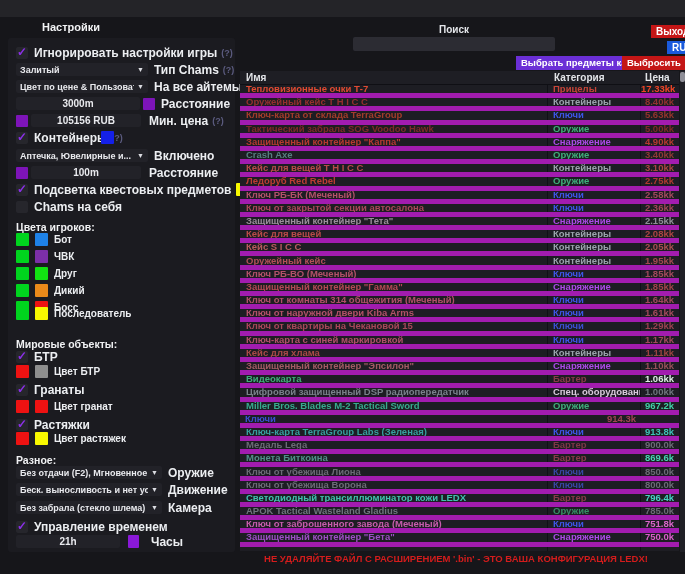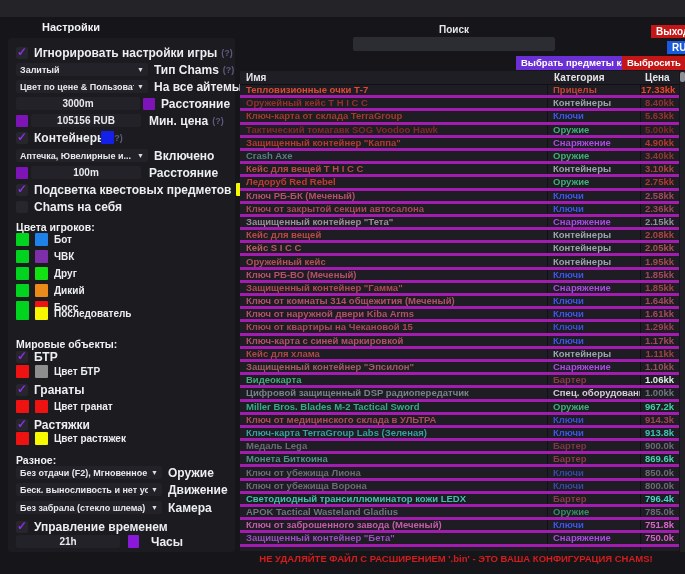--- a/index.html
+++ b/index.html
@@ -52,21 +52,21 @@
   .kappa-btn { position:absolute; left:516px; top:56px; height:14px; padding:0 5px; background:#6b2fd6; color:#fff;
     font-size:9.5px; line-height:14px; border:none; cursor:pointer; font-weight:bold; }
   .dropall-btn { position:absolute; left:622px; top:56px; height:14px; padding:0 5px; background:#c41616; color:#fff;
     font-size:9.5px; line-height:14px; border:none; cursor:pointer; font-weight:bold; }
   .loot { position:absolute; left:240px; top:71px; width:439px; }
   .thead { display:grid; grid-template-columns:308px 93px 38px; height:14px; background:#1e1e24;
     border-bottom:1px solid #0f0f14; align-items:center; }
   .thead div { font-size:10px; color:#e2e4e8; padding-left:6px; }
   .tbody { height:466px; overflow:hidden; background:#17171c; }
   .trow { display:grid; grid-template-columns:308px 93px 38px; height:13.2px; align-items:center;
-    background:#1d1d23; border-bottom:3px solid #a21caf; cursor:pointer; }
+    background:#1d1d23; border-bottom:5px solid #a21caf; cursor:pointer; }
   .trow div { font-size:9.5px; line-height:12px; overflow:hidden; white-space:nowrap; }
   .trow .c-name { padding-left:6px; border-right:1px solid #101016; height:100%; display:flex; align-items:center; }
   .trow .c-cat  { padding-left:5px; border-right:1px solid #101016; height:100%; display:flex; align-items:center; }
   .trow .c-price{ text-align:right; padding-right:5px; }
   .scrollbar { position:absolute; left:680px; top:71px; width:5px; height:481px; background:#202026; }
   .scroll-thumb { position:absolute; left:0; top:1px; width:5px; height:10px; background:#8f8f98; border-radius:2px; cursor:pointer; }
 
   .warning { position:absolute; left:240px; top:553px; width:432px; text-align:center;
     font-size:9.5px; color:#d41c1c; }
 </style>
@@ -280,21 +280,21 @@
         <div class="c-name" style="color: rgb(148, 48, 46);">Оружейный кейс T H I C C</div>
         <div class="c-cat" style="color: rgb(154, 163, 172);">Контейнеры</div>
         <div class="c-price" style="color: rgb(144, 50, 48);">8.40kk</div>
       </div>
       <div class="trow">
         <div class="c-name" style="color: rgb(162, 60, 42);">Ключ-карта от склада TerraGroup</div>
         <div class="c-cat" style="color: rgb(61, 85, 230);">Ключи</div>
         <div class="c-price" style="color: rgb(148, 52, 44);">5.63kk</div>
       </div>
       <div class="trow">
-        <div class="c-name" style="color: rgb(128, 43, 40);">Тактический томагавк SOG Voodoo Hawk</div>
+        <div class="c-name" style="color: rgb(128, 43, 40);">Тактический забрала SOG Voodoo Hawk</div>
         <div class="c-cat" style="color: rgb(63, 174, 122);">Оружие</div>
         <div class="c-price" style="color: rgb(128, 43, 40);">5.00kk</div>
       </div>
       <div class="trow">
         <div class="c-name" style="color: rgb(180, 58, 48);">Защищенный контейнер "Каппа"</div>
         <div class="c-cat" style="color: rgb(171, 74, 230);">Снаряжение</div>
         <div class="c-price" style="color: rgb(180, 58, 48);">4.90kk</div>
       </div>
       <div class="trow">
         <div class="c-name" style="color: rgb(87, 127, 128);">Crash Axe</div>
@@ -390,21 +390,20 @@
         <div class="c-name" style="color: rgb(121, 129, 139);">Цифровой защищенный DSP радиопередатчик</div>
         <div class="c-cat" style="color: rgb(217, 201, 220);">Спец. оборудование</div>
         <div class="c-price" style="color: rgb(110, 117, 125);">1.00kk</div>
       </div>
       <div class="trow">
         <div class="c-name" style="color: rgb(55, 170, 141);">Miller Bros. Blades M-2 Tactical Sword</div>
         <div class="c-cat" style="color: rgb(63, 174, 122);">Оружие</div>
         <div class="c-price" style="color: rgb(65, 209, 165);">967.2k</div>
       </div>
       <div class="trow">
-        <div class="c-name" style="color: rgb(178, 75, 91);">Ключ от медицинского склада в УЛЬТРА</div>
         <div class="c-cat" style="color: rgb(59, 79, 208);">Ключи</div>
         <div class="c-price" style="color: rgb(162, 69, 83);">914.3k</div>
       </div>
       <div class="trow">
         <div class="c-name" style="color: rgb(55, 159, 159);">Ключ-карта TerraGroup Labs (Зеленая)</div>
         <div class="c-cat" style="color: rgb(61, 85, 230);">Ключи</div>
         <div class="c-price" style="color: rgb(61, 194, 182);">913.8k</div>
       </div>
       <div class="trow">
         <div class="c-name" style="color: rgb(107, 107, 117);">Медаль Lega</div>
@@ -450,13 +449,13 @@
         <div class="c-name" style="color: rgb(107, 107, 117);"> </div>
         <div class="c-cat" style="color: rgb(107, 107, 117);"> </div>
         <div class="c-price" style="color: rgb(107, 107, 117);"> </div>
       </div>
     </div>
 </div>
 <div class="scrollbar">
   <div class="scroll-thumb"></div>
 </div>
 
-<div class="warning">НЕ УДАЛЯЙТЕ ФАЙЛ С РАСШИРЕНИЕМ '.bin'  -  ЭТО ВАША КОНФИГУРАЦИЯ CHAMS!</div>
+<div class="warning">НЕ УДАЛЯЙТЕ ФАЙЛ С РАСШИРЕНИЕМ '.bin'  -  ЭТО ВАША КОНФИГУРАЦИЯ LEDX!</div>
 
 </body></html>

